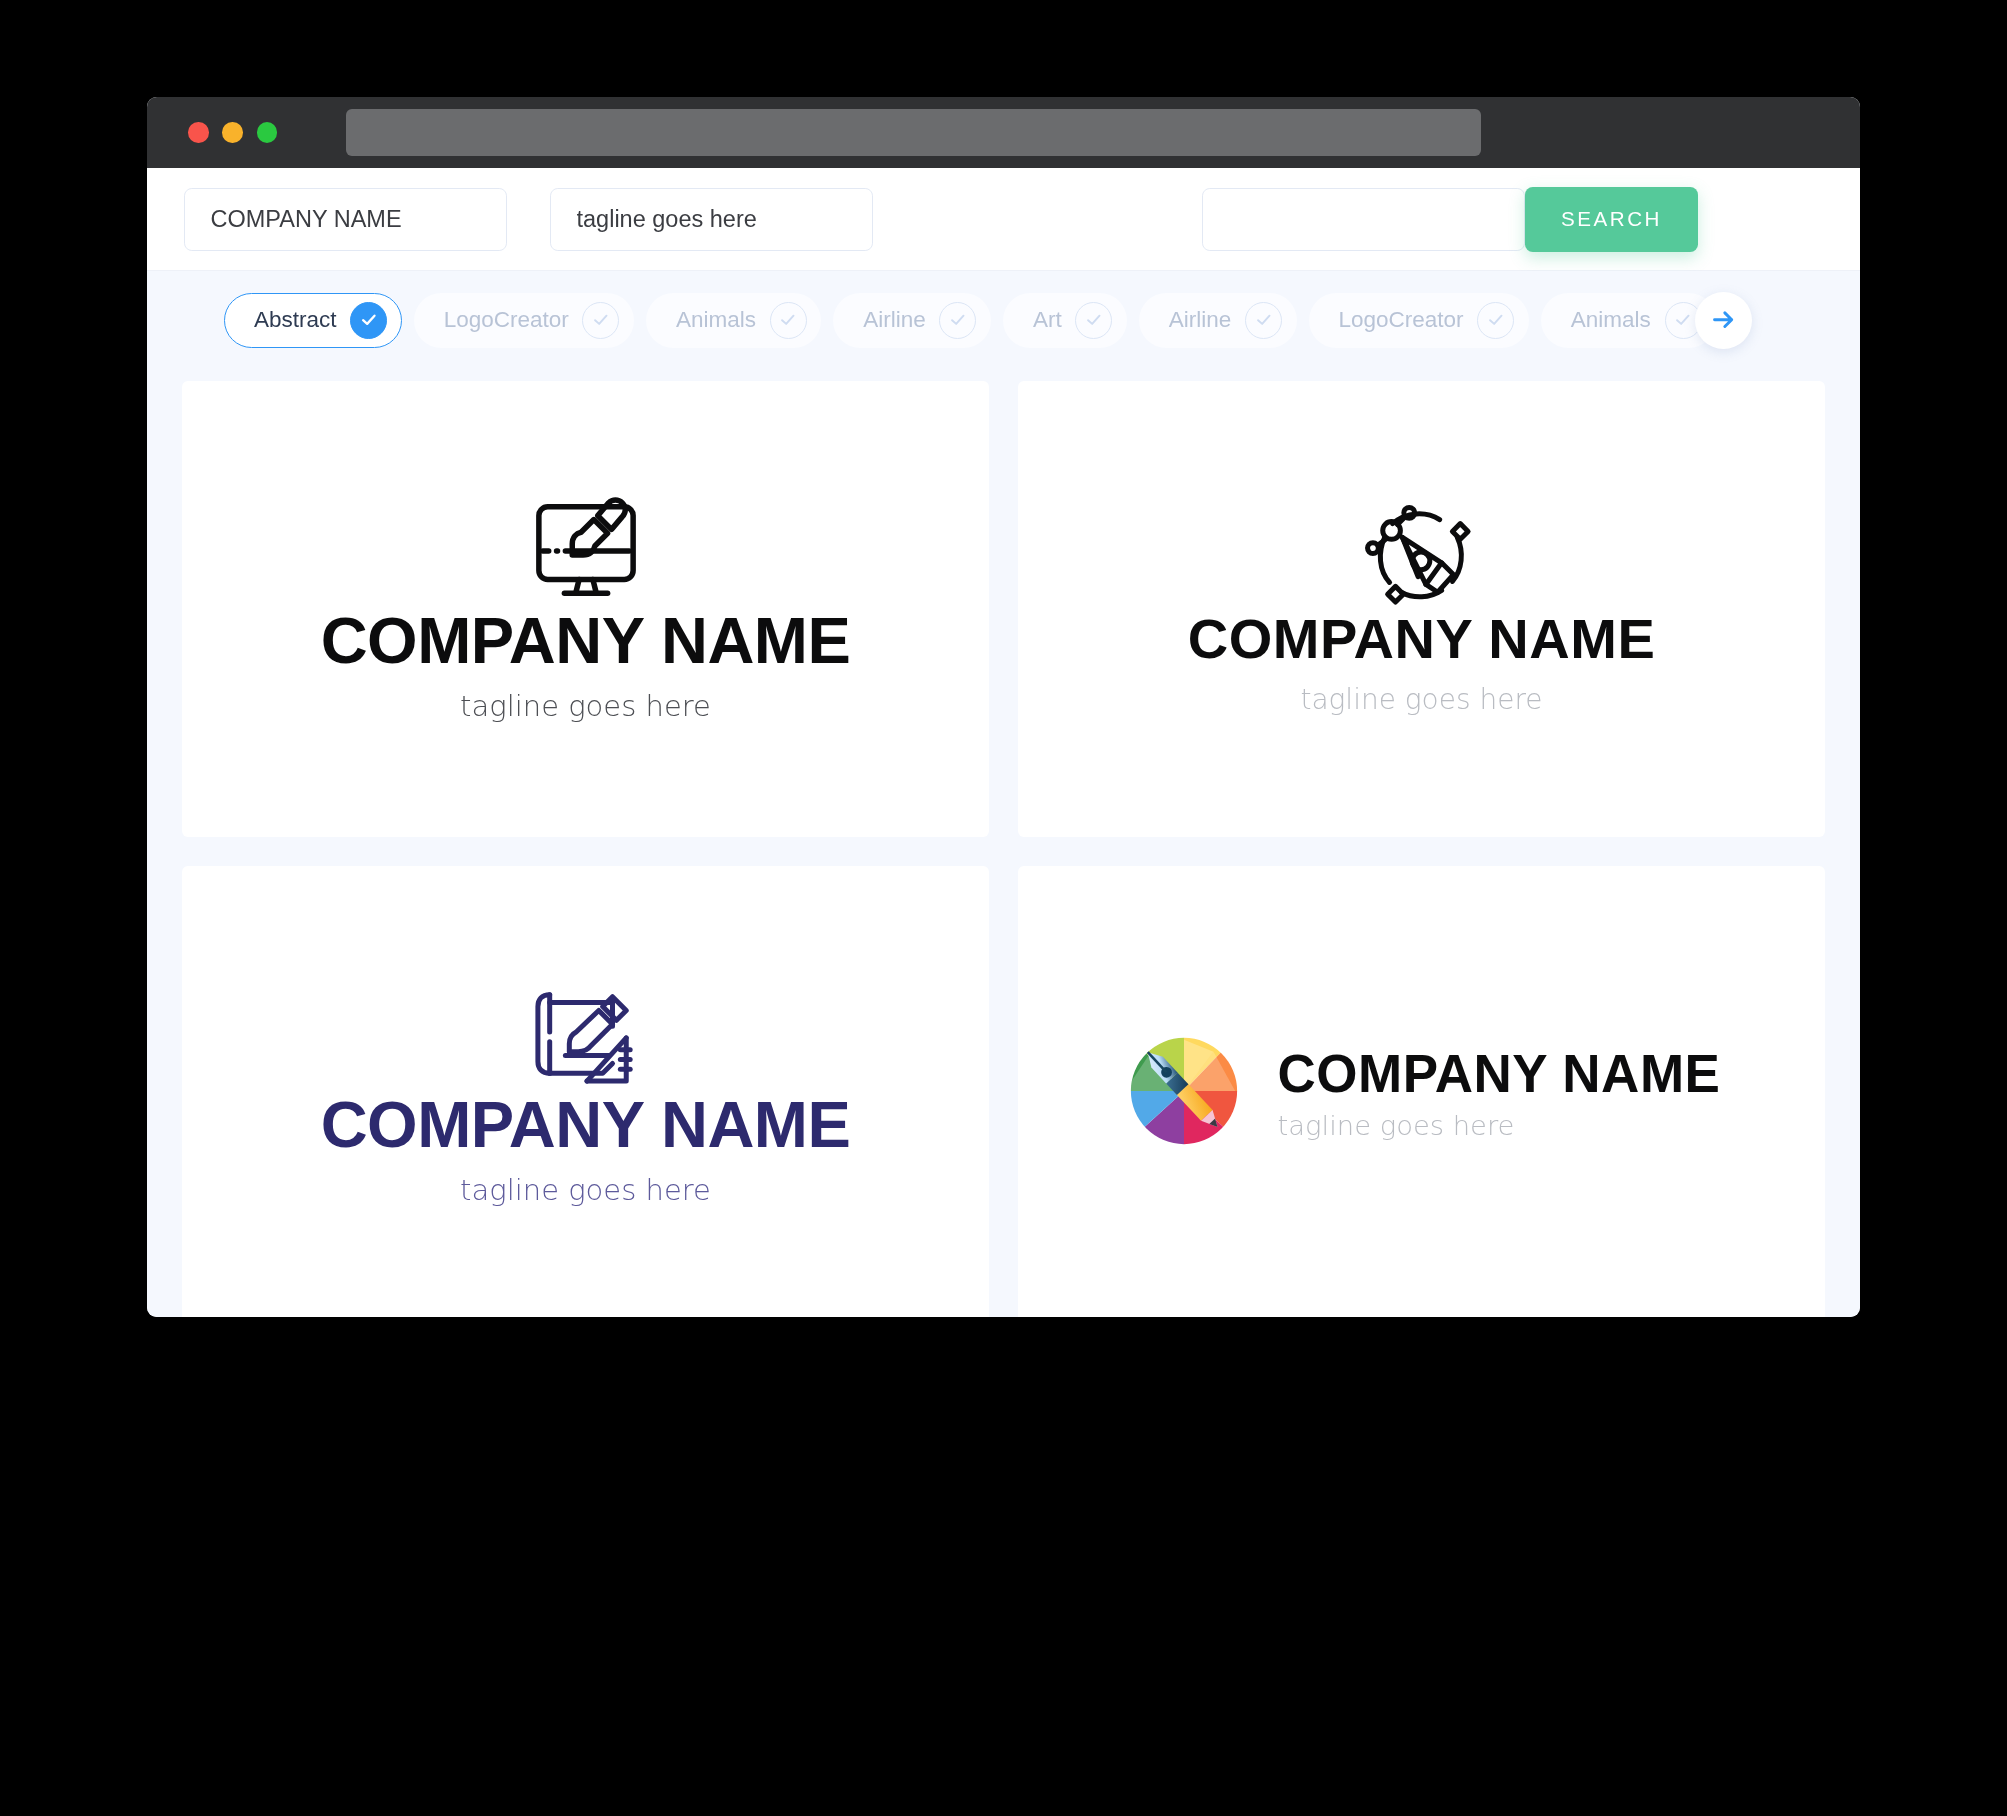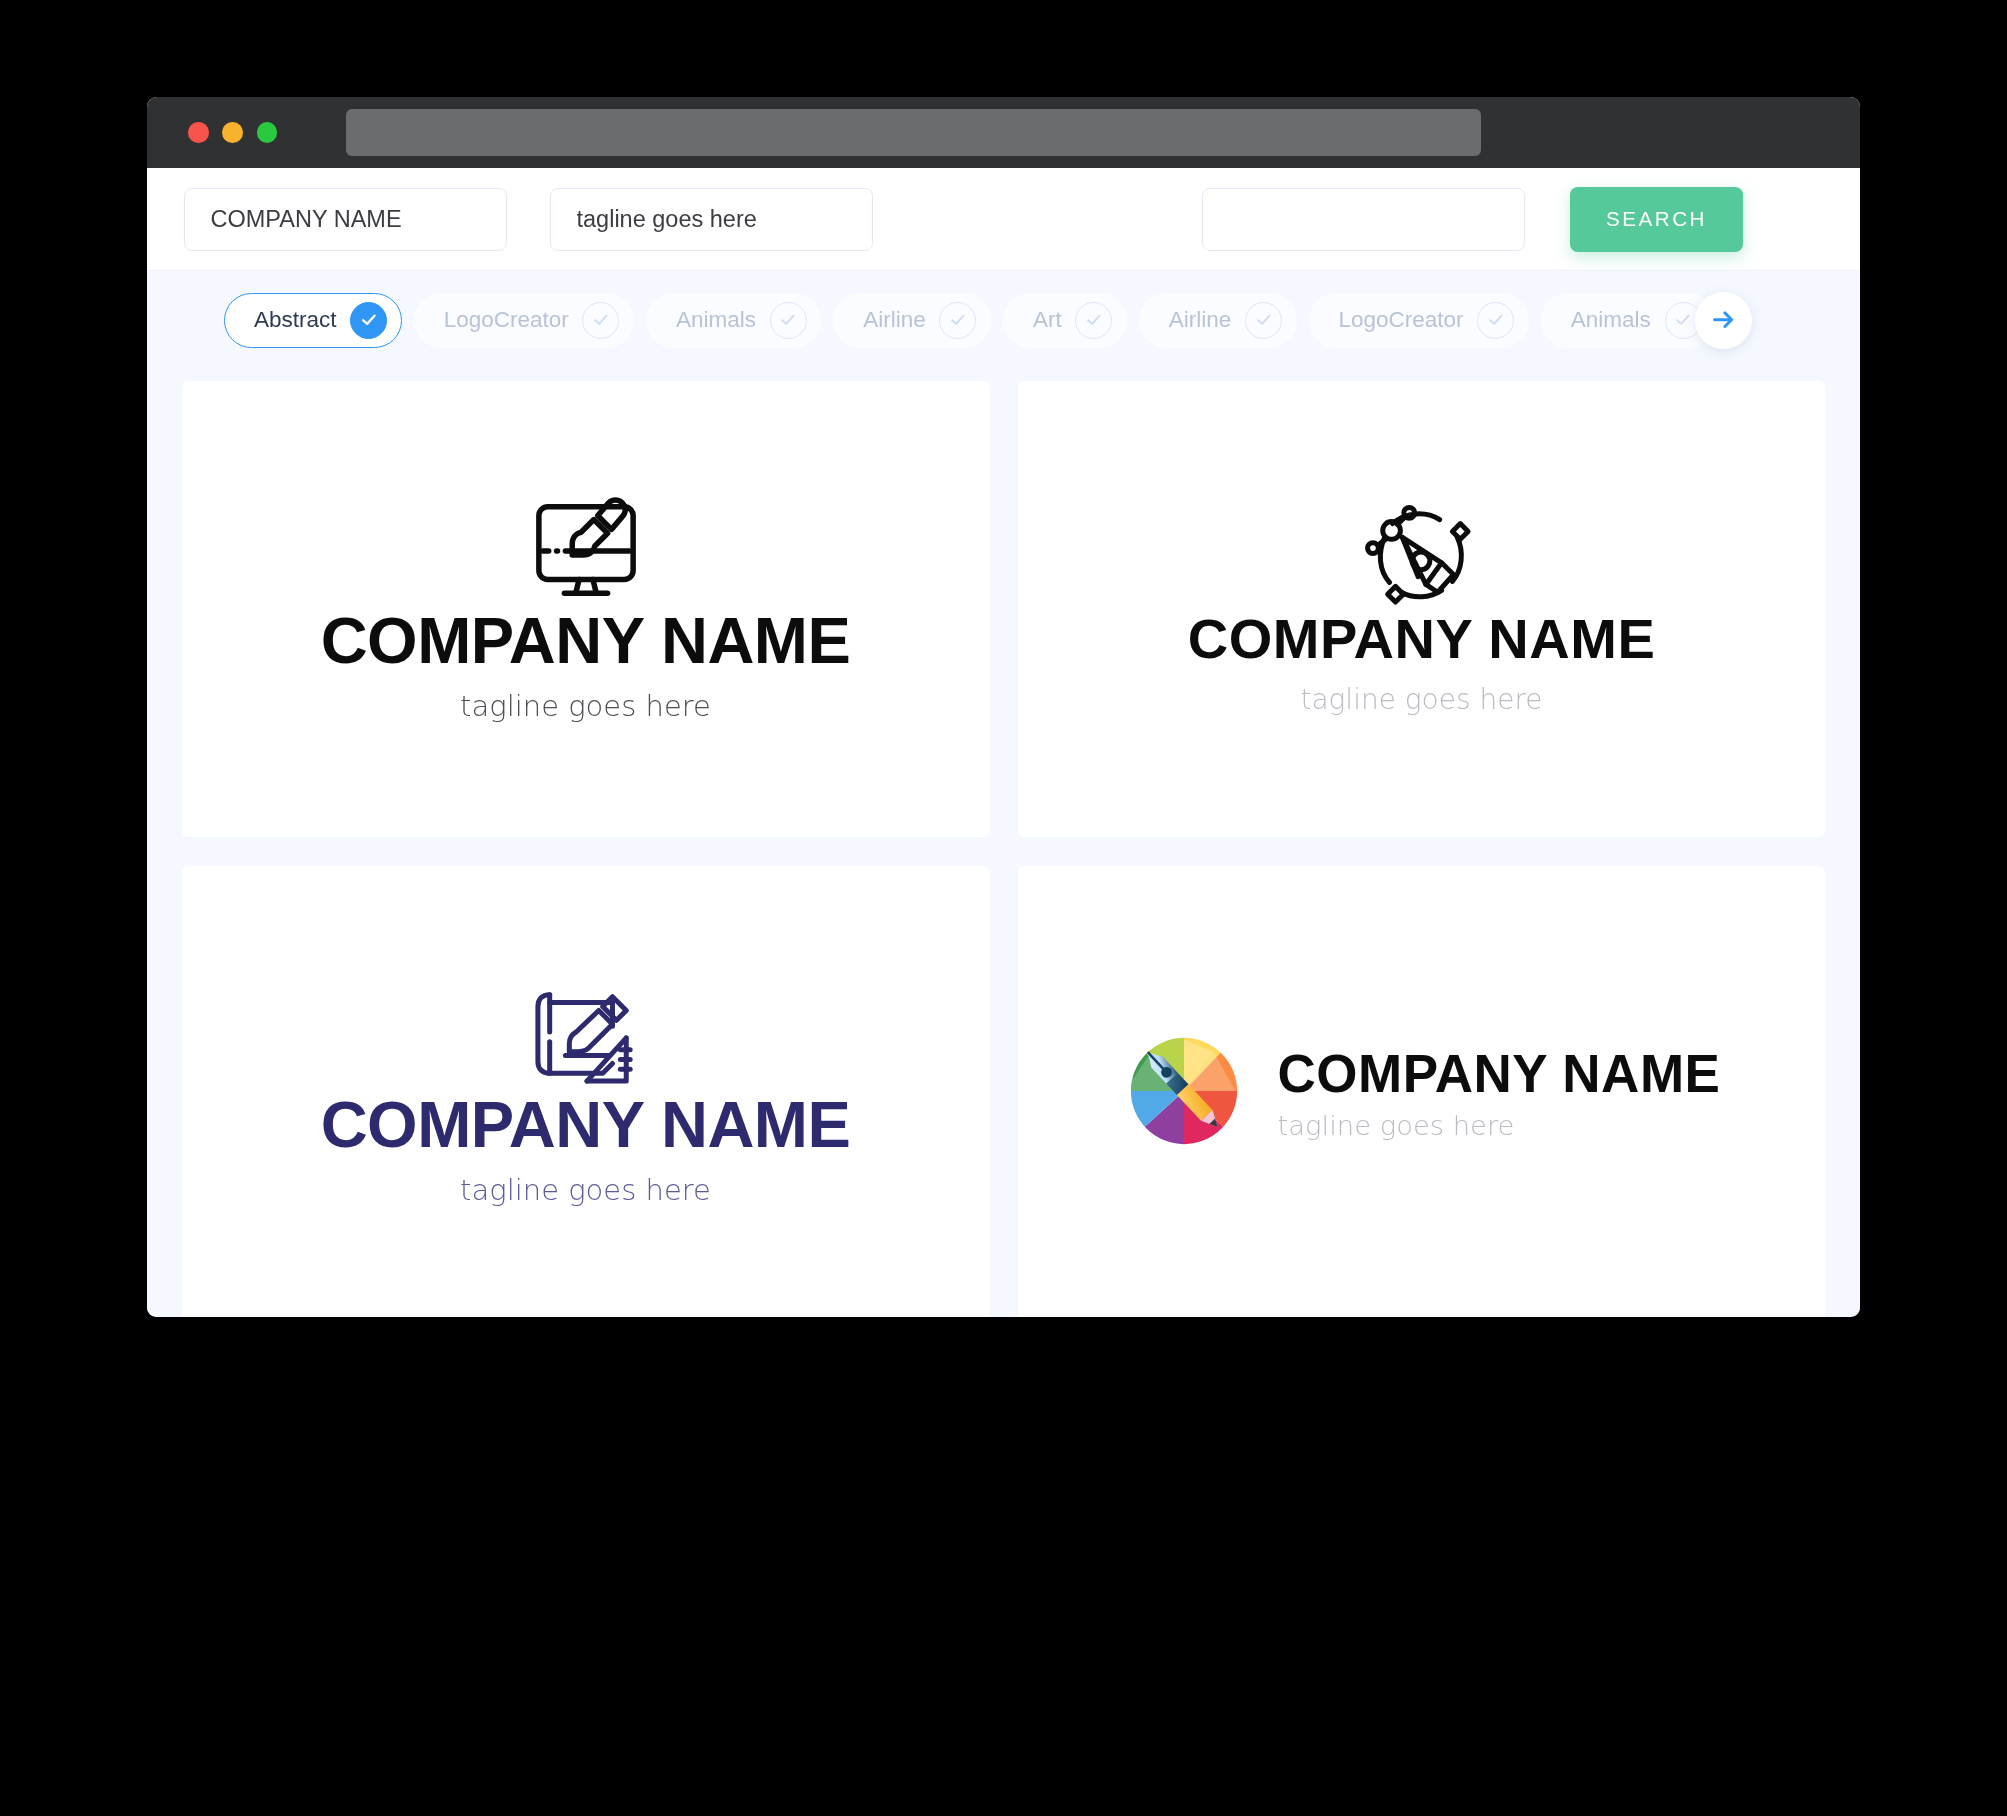--- a/index.html
+++ b/index.html
@@ -79,21 +79,20 @@
     font-size: 23.5px;
     color: #3b3d42;
     font-family: "Liberation Sans", sans-serif;
     outline: none;
   }
   .field::placeholder { color: #3b3d42; }
   .field.company  { width: 323px; margin-left: 2px; }
   .field.tagline  { width: 323px; margin-left: 43px; }
   .field.extra    { width: 323px; margin-left: 329px; }
   .searchbtn {
-    margin-left: 45px;
     width: 173px;
     height: 65px;
     border: none;
     border-radius: 7.8px;
     background: #55c99a;
     color: #ffffff;
     font-size: 20.6px;
     letter-spacing: 2.5px;
     font-weight: 500;
     cursor: pointer;

